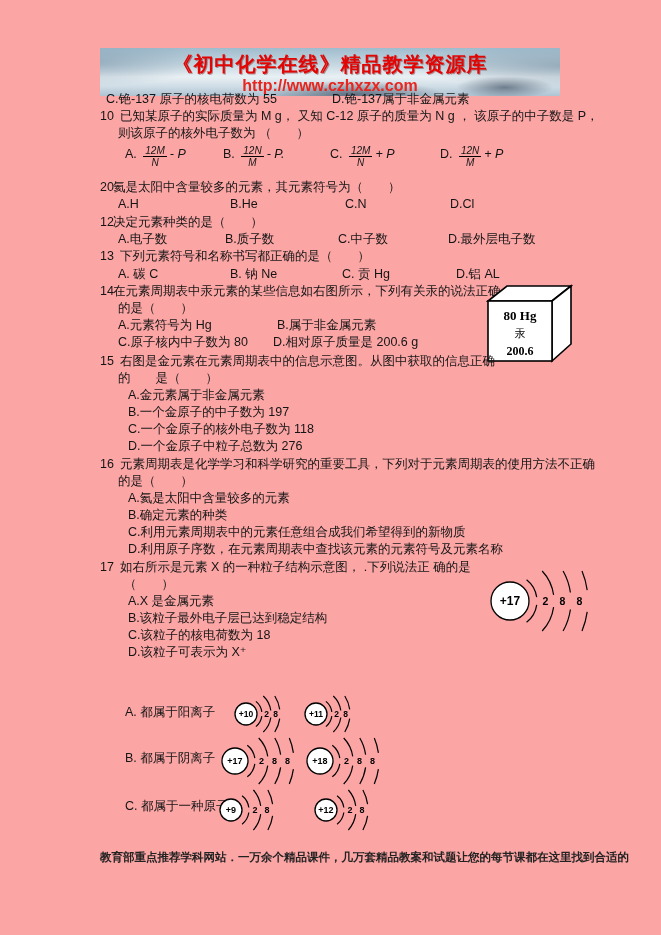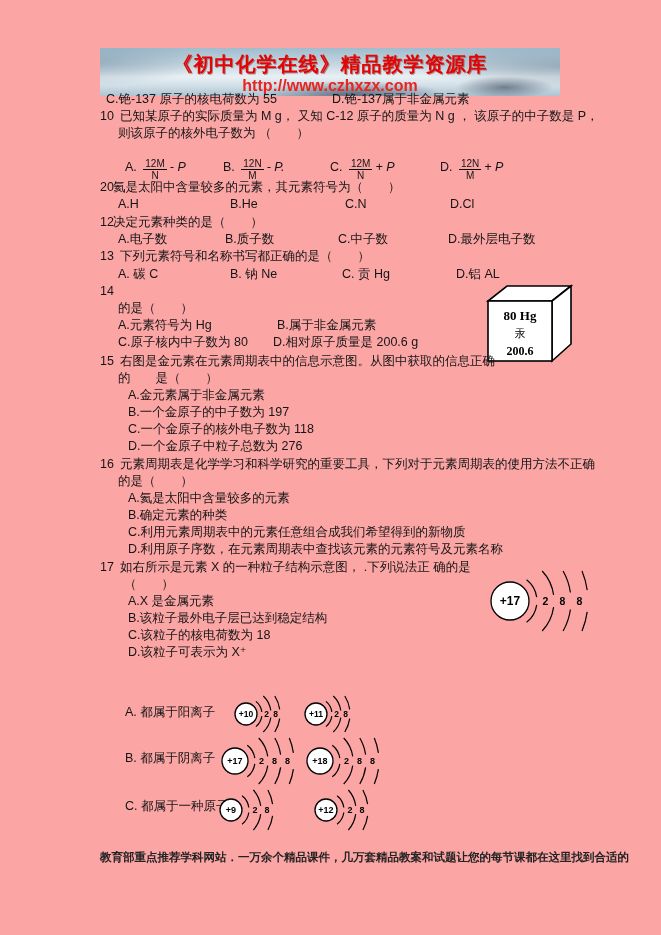--- a/index.html
+++ b/index.html
@@ -18,22 +18,22 @@
   .banner-url{margin-top:-1px;text-align:center;font-size:16px;font-weight:bold;color:#e8251f;}
   
   .row{position:absolute;left:100px;width:560px;height:17px;font-size:12.5px;line-height:17px;white-space:nowrap;}
   .abs{position:absolute;top:0;white-space:nowrap;}
   .qnum{position:absolute;left:0;top:0;}
   .qtext{position:absolute;left:20px;top:0;}
   .qtext-tight{position:absolute;left:13px;top:0;}
   .indent{position:absolute;left:18px;top:0;}
   
   .fracline{height:30px;}
-  .frac{display:inline-block;vertical-align:-8px;text-align:center;
-        font-size:10px;line-height:1.1;margin:16px 3px;}
+  .frac{display:inline-block;vertical-align:-8px;text-align:center;font-style:italic;
+        font-size:10px;line-height:1.1;margin:3px 3px;}
   .frac .num{display:block;border-bottom:1px solid #000;padding:0 2px;}
   .frac .den{display:block;}
   .mtail{font-style:italic;}
   
   .fig{position:absolute;}
   
   .footer-line{position:absolute;left:100px;width:540px;font-size:11.5px;font-weight:bold;
                color:#222;white-space:nowrap;line-height:17px;}
   .footer-url{font-weight:normal;color:#666;font-family:"DejaVu Sans Mono","Liberation Mono",monospace;font-size:11px;}
 </style>
@@ -106,20 +106,21 @@
   </div>
   <div class="row" style="top:266px">
     <span class="abs" style="left:18px">A. 碳 C</span>
     <span class="abs" style="left:130px">B. 钠 Ne</span>
     <span class="abs" style="left:242px">C. 贡 Hg</span>
     <span class="abs" style="left:356px">D.铝 AL</span>
   </div>
 
   <div class="row" style="top:283px">
     <span class="qnum">14</span>
+    <span class="qtext-tight">在元素周期表中汞元素的某些信息如右图所示，下列有关汞的说法正确</span>
   </div>
   <div class="row" style="top:300px">
     <span class="indent">的是（　　）</span>
   </div>
   <div class="row" style="top:317px">
     <span class="abs" style="left:18px">A.元素符号为 Hg</span>
     <span class="abs" style="left:177px">B.属于非金属元素</span>
   </div>
   <div class="row" style="top:334px">
     <span class="abs" style="left:18px">C.原子核内中子数为 80</span>

